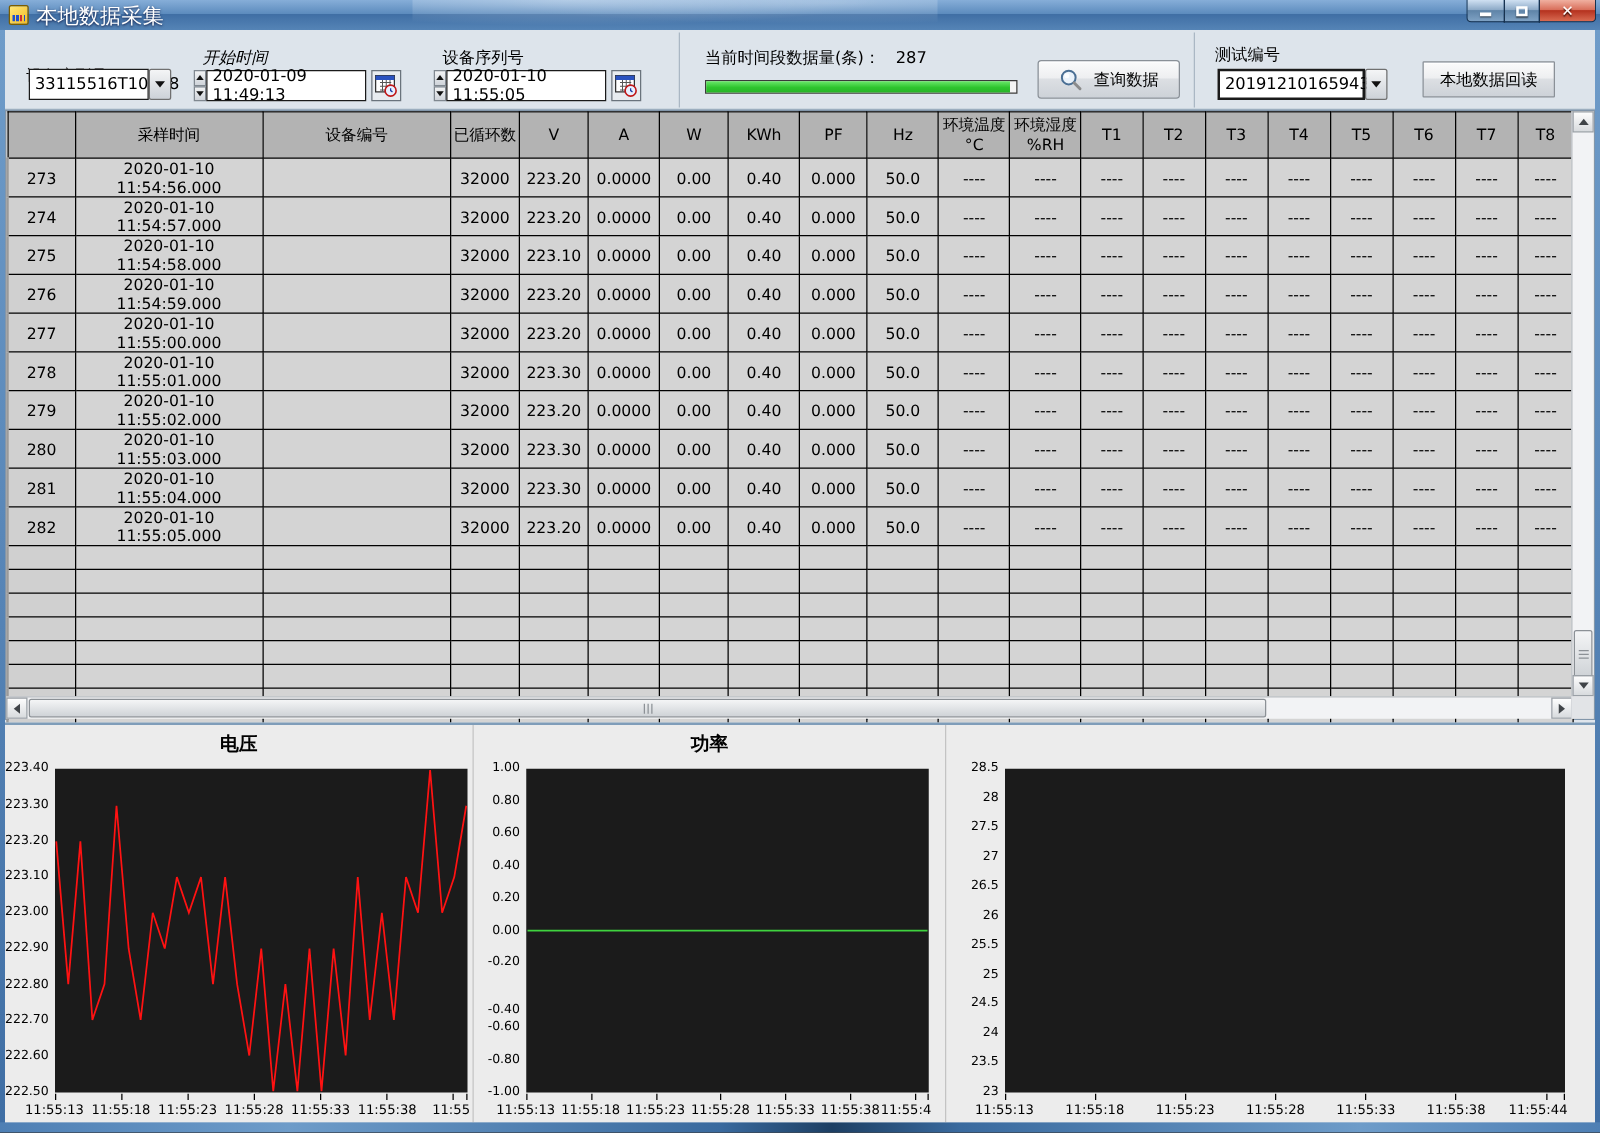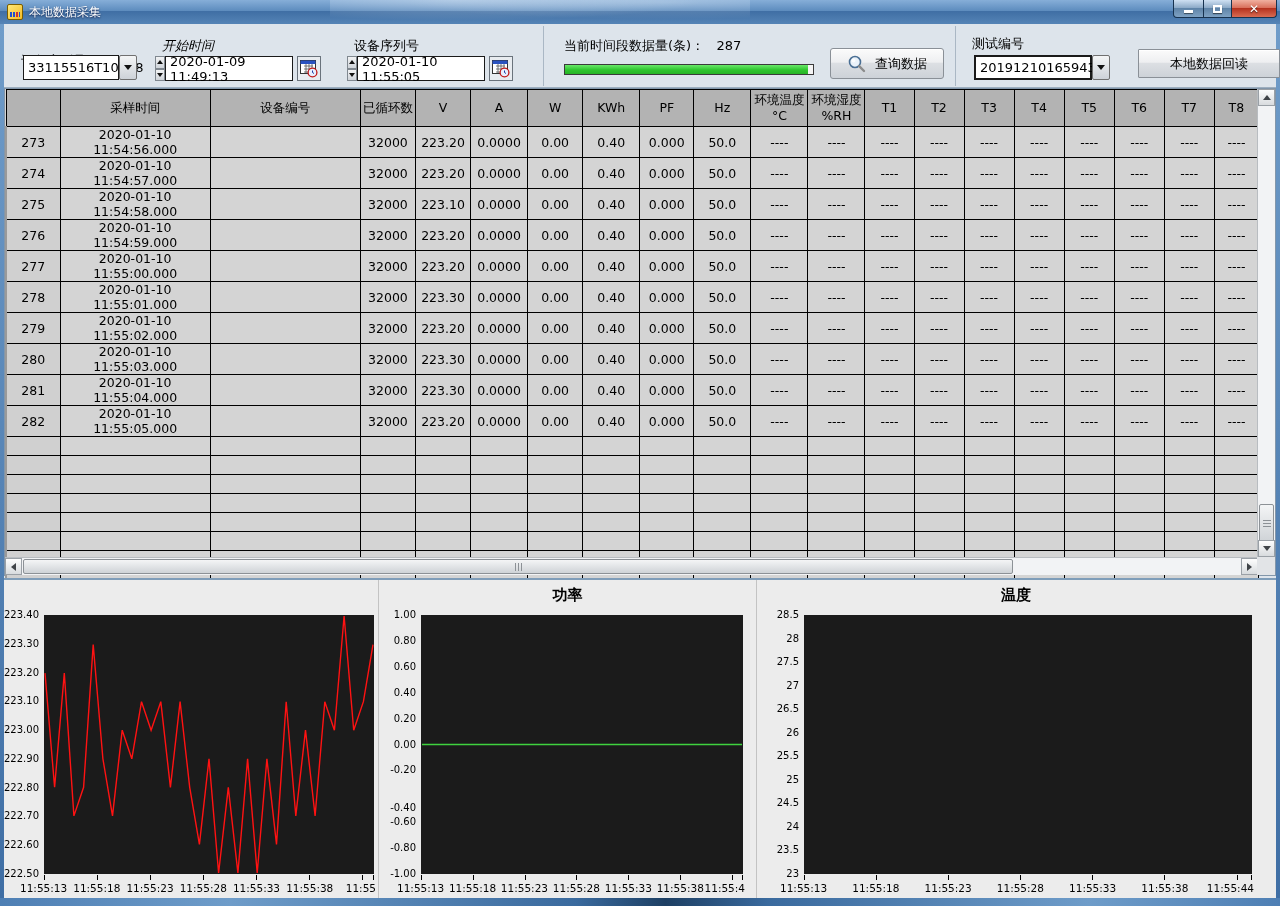--- a/index.html
+++ b/index.html
@@ -14,21 +14,21 @@
     background:linear-gradient(180deg,#86aed8 0%,#5d8cbe 45%,#3f6ea4 46%,#5584b6 100%);
     display:flex; align-items:center; }
   .titlebar::after{ content:""; position:absolute; left:330px; top:0; width:420px; height:24px;
     background:radial-gradient(ellipse at 30% 0%,rgba(255,255,255,.35),rgba(255,255,255,0) 60%),
                radial-gradient(ellipse at 80% 10%,rgba(255,255,255,.25),rgba(255,255,255,0) 55%); pointer-events:none;}
   .app-icon { width:16px; height:16px; margin:0 6px 0 7px; border-radius:2px;
     background:linear-gradient(135deg,#ffe877 0%,#f2bc28 100%); border:1px solid #7a5d00;
     position:relative; }
   .app-icon::before{ content:""; position:absolute; left:2px; top:7px; width:10px; height:5px;
     background:linear-gradient(90deg,#1e4fd0 0 2px,transparent 2px 3px,#1e4fd0 3px 5px,transparent 5px 6px,#d03030 6px 8px,transparent 8px 9px,#1e4fd0 9px 10px);}
-  .title-text { color:#fff; font-size:12px; text-shadow:0 1px 2px rgba(0,0,40,.8); }
+  .title-text { color:#fff; font-size:17px; text-shadow:0 1px 2px rgba(0,0,40,.8); }
   .winbtns { position:absolute; right:3px; top:0; display:flex; }
   .winbtn { height:18px; border:1px solid #17324f; border-top:none;
     background:linear-gradient(180deg,#cfe0f2 0%,#8eabc8 45%,#5f84a8 50%,#7fa2c4 100%);
     color:#fff; display:flex; align-items:center; justify-content:center;
     font-size:10px; text-shadow:0 1px 1px rgba(0,0,0,.6); }
   .winbtn.min { width:31px; border-radius:0 0 0 4px; }
   .winbtn.max { width:29px; margin-left:-1px; }
   .winbtn.close { width:46px; margin-left:-1px; border-radius:0 0 4px 0;
     background:linear-gradient(180deg,#f0b0a0 0%,#d9705c 45%,#b5321f 50%,#d96b52 100%); }
   .glyph-min{ width:9px; height:3px; background:#fff; box-shadow:0 1px 1px rgba(0,0,0,.5); margin-top:6px;}
@@ -197,21 +197,21 @@
         <span>查询数据</span>
       </div>
 
       <div class="tb-sep" style="left:951px;"></div>
 
       <div class="tb-label" style="left:968px; top:11px;">测试编号</div>
       <div class="field" style="left:970px; top:31px; width:118px; height:25px; border-width:2px;">20191210165943</div>
       <div class="combo-btn" style="left:1088px; top:31px; width:18px; height:25px;">
           <span class="tri-down"></span>
         </div>
-      <div class="btn" style="left:1134px; top:25px; width:142px; height:29px; border-radius:1px;">
+      <div class="btn" style="left:1134px; top:25px; width:106px; height:29px; border-radius:1px;">
         <span>本地数据回读</span>
       </div>
     </div>
 
     <div class="tablewrap">
       <table>
         <colgroup id="cols">
             <col style="width: 54px;">
             <col style="width: 150px;">
             <col style="width: 150px;">
@@ -775,20 +775,21 @@
           </div>
         <div class="sb-btn" style="left:1236px; top:0; width:17px; height:17px;">
             <span class="tri right"></span>
           </div>
       </div>
       <div class="sb-corner"></div>
     </div>
 
     <div class="charts">
       <div class="chart-panel" style="width:374px;">
+        <div class="chart-title">电压</div>
       <div class="plot" style="left: 40px; width: 330px;">
             <svg width="330" height="259" style="position: absolute; left: 0px; top: 0px;">
               <polyline points="1.0,58.1 10.6,172.3 20.3,58.1 29.9,200.9 39.6,172.3 49.2,29.6 58.9,143.8 68.5,200.9 78.2,115.2 87.8,143.8 97.5,86.7 107.1,115.2 116.8,86.7 126.4,172.3 136.1,86.7 145.7,172.3 155.4,229.4 165.0,143.8 174.6,258.0 184.3,172.3 193.9,258.0 203.6,143.8 213.2,258.0 222.9,143.8 232.5,229.4 242.2,86.7 251.8,200.9 261.5,115.2 271.1,200.9 280.8,86.7 290.4,115.2 300.1,1.0 309.7,115.2 319.4,86.7 329.0,29.6" fill="none" stroke="#ff1212" stroke-width="1.4"></polyline>
             </svg>
           </div>
           <div class="ylabel" style="left: 0px; width: 35px; top: 29px;">223.40</div>
           <div class="ylabel" style="left: 0px; width: 35px; top: 57.7778px;">223.30</div>
           <div class="ylabel" style="left: 0px; width: 35px; top: 86.5556px;">223.20</div>
           <div class="ylabel" style="left: 0px; width: 35px; top: 115.333px;">223.10</div>
           <div class="ylabel" style="left: 0px; width: 35px; top: 144.111px;">223.00</div>
@@ -841,21 +842,20 @@
           <div class="xtick" style="left: 363px; top: 295px;"></div>
           <div class="xlabel" style="left: 18px; top: 302px;">11:55:13</div>
           <div class="xlabel" style="left: 69.9355px; top: 302px;">11:55:18</div>
           <div class="xlabel" style="left: 121.871px; top: 302px;">11:55:23</div>
           <div class="xlabel" style="left: 173.806px; top: 302px;">11:55:28</div>
           <div class="xlabel" style="left: 225.742px; top: 302px;">11:55:33</div>
           <div class="xlabel" style="left: 277.677px; top: 302px;">11:55:38</div>
           <div class="xlabel" style="right: 11px; top: 302px;">11:55:4</div>
         </div>
       <div class="chart-panel" style="width:519px;">
-        <div class="chart-title">温度</div>
       <div class="plot" style="left: 47px; width: 448px;"></div>
           <div class="ylabel" style="left: 0px; width: 42px; top: 29px;">28.5</div>
           <div class="ylabel" style="left: 0px; width: 42px; top: 52.5455px;">28</div>
           <div class="ylabel" style="left: 0px; width: 42px; top: 76.0909px;">27.5</div>
           <div class="ylabel" style="left: 0px; width: 42px; top: 99.6364px; text-align: right;">27</div>
           <div class="ylabel" style="left: 0px; width: 42px; top: 123.182px;">26.5</div>
           <div class="ylabel" style="left: 0px; width: 42px; top: 146.727px;">26</div>
           <div class="ylabel" style="left: 0px; width: 42px; top: 170.273px;">25.5</div>
           <div class="ylabel" style="left: 0px; width: 42px; top: 193.818px;">25</div>
           <div class="ylabel" style="left: 0px; width: 42px; top: 217.364px;">24.5</div>

